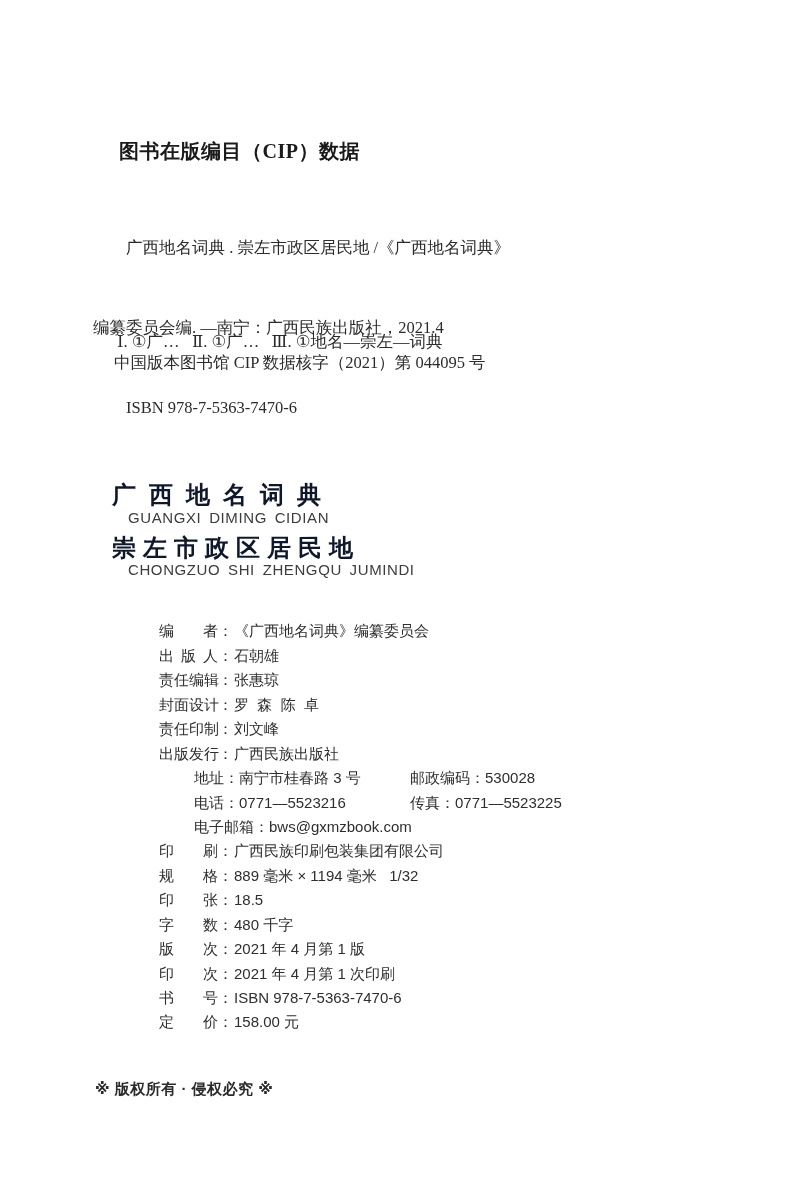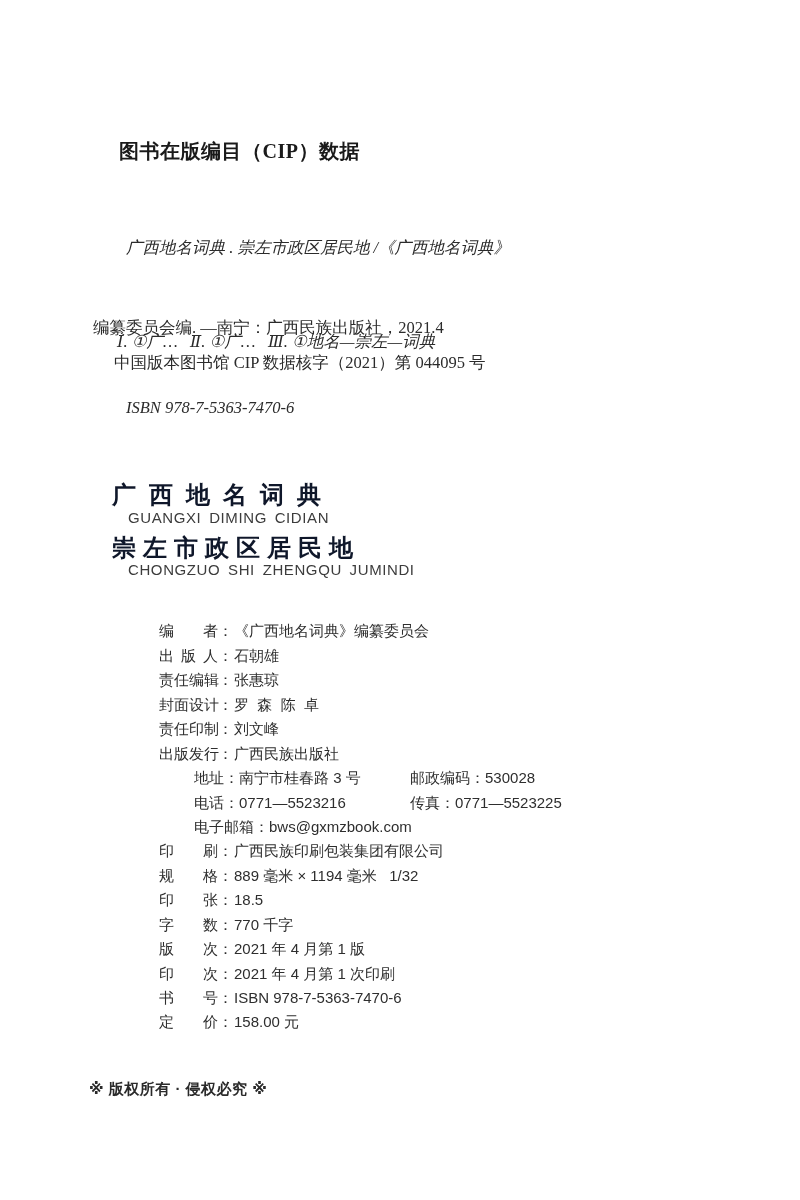--- a/index.html
+++ b/index.html
@@ -28,21 +28,21 @@
   }
   .cip-class {
     position: absolute; left: 84px; top: 283px;
     font-size: 16.5px; line-height: 23.5px; color: #2b2b2b;
   }
   .cip-note {
     position: absolute; left: 81px; top: 352px;
     font-size: 16.5px; line-height: 22px; color: #2b2b2b;
     text-indent: 2em;
   }
-  .indent { text-indent: 2em; font-style: italic; }
+  .indent { text-indent: 2em; }
 
   
   .title-cn {
     position: absolute; left: 112px;
     font-size: 24px; line-height: 26px;
     font-weight: 600; color: #0f172a; font-family: Liberation Serif, serif;
   }
   .t1 { top: 482px; letter-spacing: 13px; }
   .t2 { top: 535px; letter-spacing: 7px; }
   .pinyin {
@@ -66,21 +66,21 @@
     text-align: justify; text-align-last: justify;
     vertical-align: top;
     margin-left: 40px;
   }
   .colon { display: inline-block; width: 16px; vertical-align: top; }
   .subrow { padding-left: 75px; }
   .sub-left { display: inline-block; width: 216px; }
 
   
   .footer-note {
-    position: absolute; left: 89px; top: 1080px;
+    position: absolute; left: 95px; top: 1080px;
     font-family: "Liberation Sans", "DejaVu Sans", sans-serif;
     font-size: 15px; font-weight: 600; color: #2a2a2a;
     letter-spacing: 0.5px; white-space: pre;
   }
 </style>
 </head>
 <body>
 
 <div class="page">
 
@@ -148,21 +148,21 @@
 
     <div class="row">
       <span class="lbl">规格</span><span class="colon">：</span><span>889 毫米 × 1194 毫米   1/32</span>
     </div>
 
     <div class="row">
       <span class="lbl">印张</span><span class="colon">：</span><span>18.5</span>
     </div>
 
     <div class="row">
-      <span class="lbl">字数</span><span class="colon">：</span><span>770 千字</span>
+      <span class="lbl">字数</span><span class="colon">：</span><span>480 千字</span>
     </div>
 
     <div class="row">
       <span class="lbl">版次</span><span class="colon">：</span><span>2021 年 4 月第 1 版</span>
     </div>
 
     <div class="row">
       <span class="lbl">印次</span><span class="colon">：</span><span>2021 年 4 月第 1 次印刷</span>
     </div>
 

